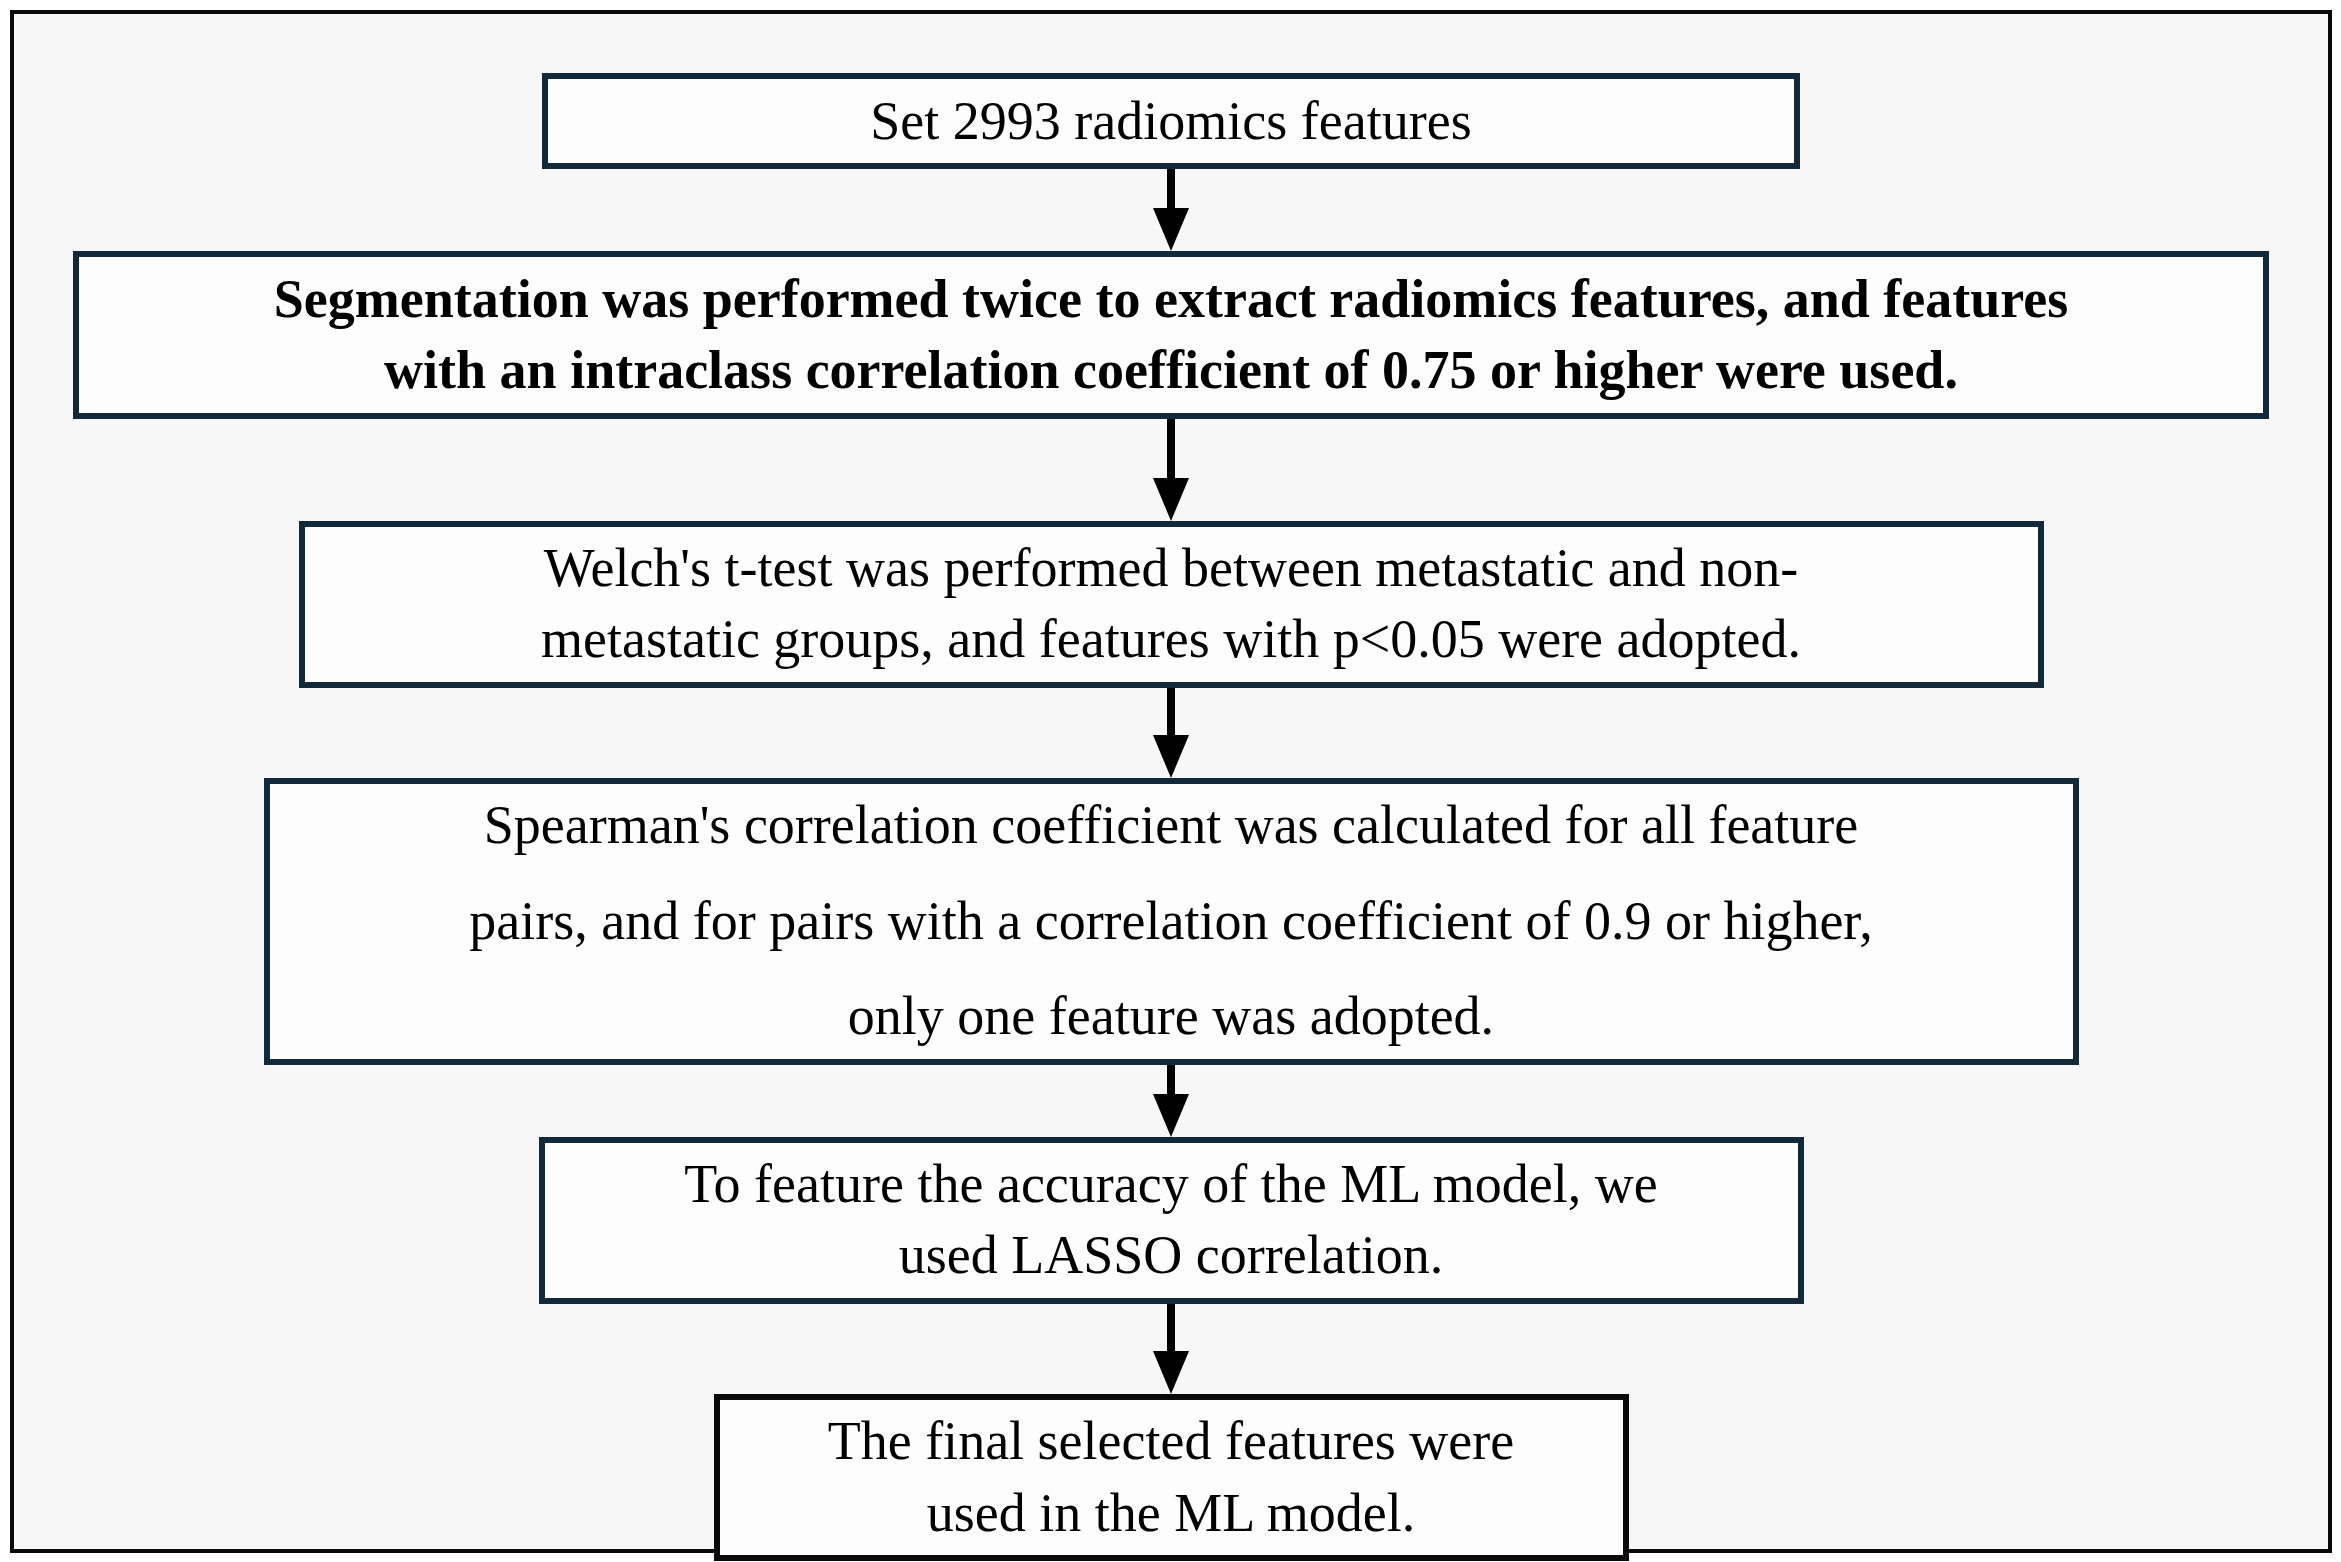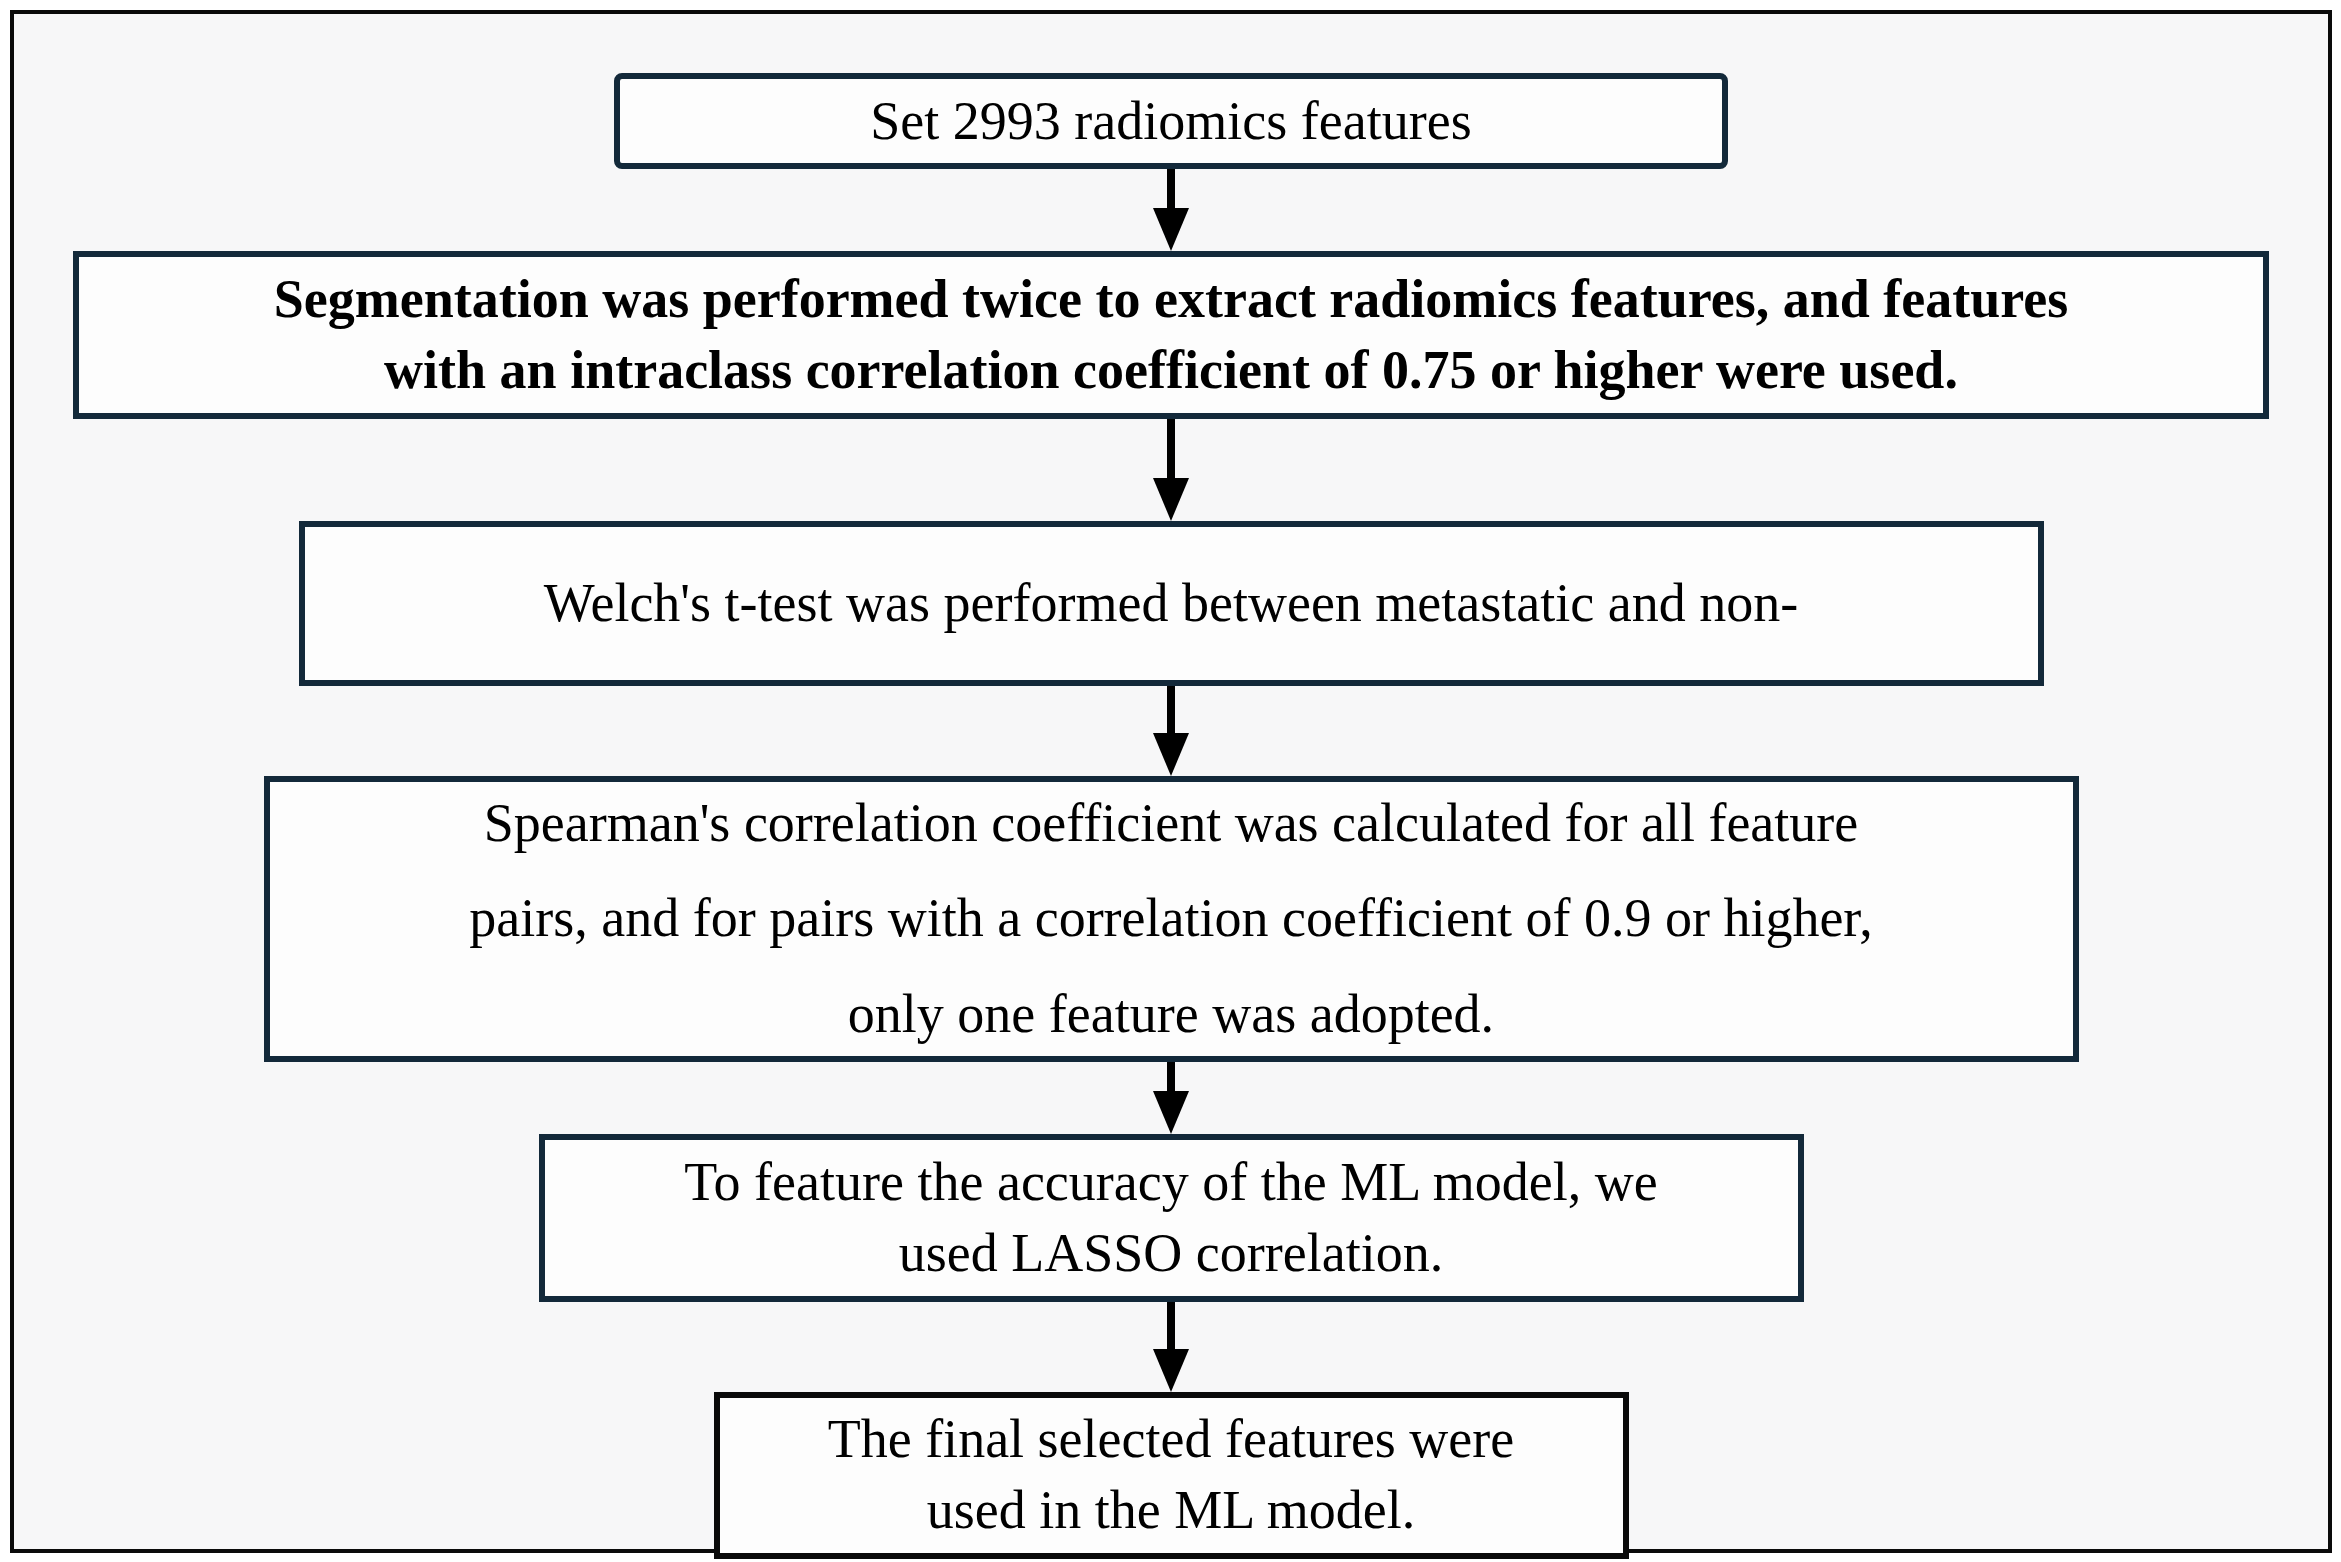--- a/index.html
+++ b/index.html
@@ -36,21 +36,21 @@
     flex-direction: column;
     justify-content: center;
     align-items: center;
     text-align: center;
     font-size: 54px;
     line-height: 1.32;
     padding: 6.4px 16px;
     flex-shrink: 0;
   }
   .line { white-space: nowrap; }
-  .b1 { width: 1114px; min-height: 94px; border-radius: 8px; }
+  .b1 { width: 1258px; min-height: 94px; }
   .b2 { width: 2196px; min-height: 162px; }
   .b3 { width: 1745px; min-height: 165px; }
   .b4 { width: 1815px; min-height: 238px; gap: 24px; }
   .b5 { width: 1265px; min-height: 164px; }
   .b6 { width: 915px; min-height: 164px; }
   .arrow {
     display: flex;
     flex-direction: column;
     align-items: center;
     flex-shrink: 0;
@@ -92,20 +92,21 @@
     <div class="line">with an intraclass correlation coefficient of 0.75 or higher were used.</div>
   </div>
 
   <div class="arrow a2">
     <div class="stem"></div>
     <div class="head"></div>
   </div>
 
   <div class="box b3" style="border-color: rgb(19, 41, 58);">
     <div class="line">Welch's t-test was performed between metastatic and non-</div>
+    <div class="line">metastatic groups, and features with p&lt;0.05 were adopted.</div>
   </div>
 
   <div class="arrow a3">
     <div class="stem"></div>
     <div class="head"></div>
   </div>
 
   <div class="box b4" style="border-color: rgb(19, 41, 58);">
     <div class="line">Spearman's correlation coefficient was calculated for all feature</div>
     <div class="line">pairs, and for pairs with a correlation coefficient of 0.9 or higher,</div>

